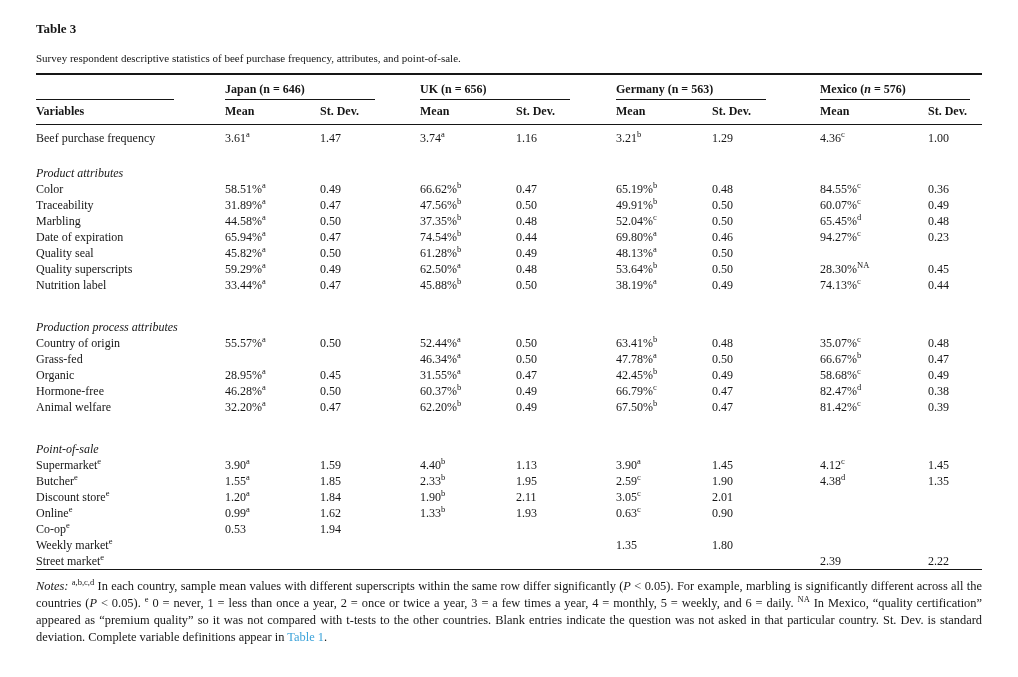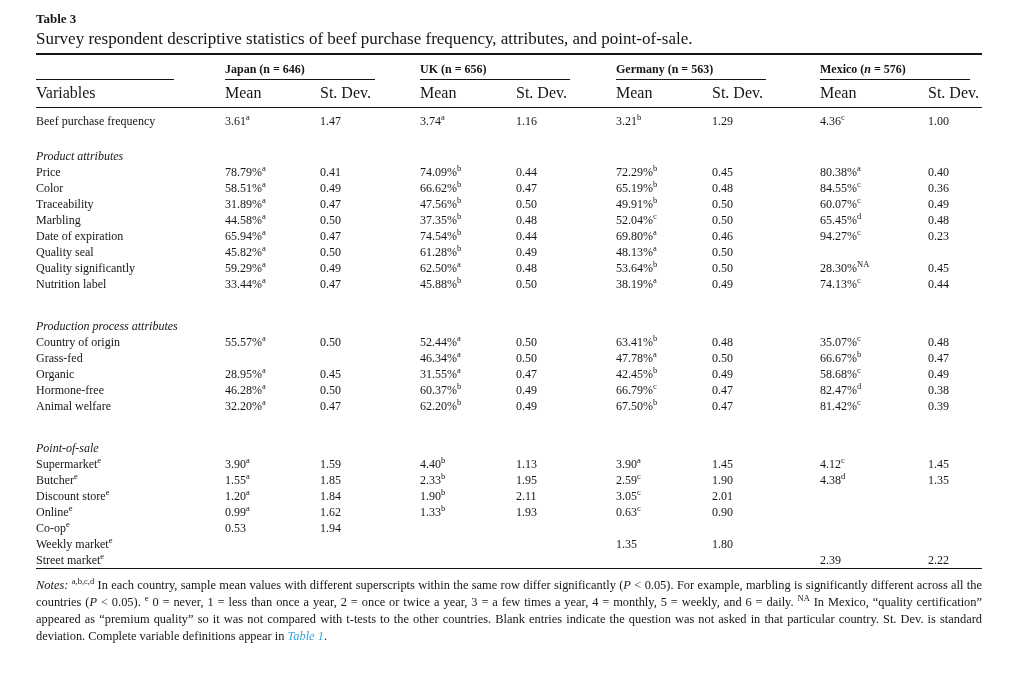--- a/index.html
+++ b/index.html
@@ -1,47 +1,47 @@
 <!DOCTYPE html>
 <html><head>
 <meta charset="utf-8">
 <style>
   html, body { margin:0; padding:0; }
   body {
     width:1018px; height:677px; background:#ffffff; overflow:hidden;
     font-family:"Liberation Serif","DejaVu Serif",serif; color:#161616;
   }
   .page { padding:11px 36px 0 36px; }
-  .cap-label { font-weight:bold; font-size:13px; line-height:16px; }
-  .cap-text { font-size:17px; line-height:17px; margin-top:3px;font-family:Liberation Serif, serif; }
+  .cap-label { font-weight:bold; font-size:13px; line-height:16px;margin-top:10px; }
+  .cap-text { font-size:11px; line-height:17px; margin-top:13px;font-family:Liberation Serif, serif; }
 
   table.stats {
     margin-top:6px; border-collapse:collapse; table-layout:fixed; width:946px;
     border-top:2px solid #161616; border-bottom:1.5px solid #161616;
   }
   col.c0{width:189px} col.c1{width:95px} col.c2{width:100px}
   col.c3{width:96px}  col.c4{width:100px} col.c5{width:96px}
   col.c6{width:108px} col.c7{width:108px} col.c8{width:54px}
 
   th, td { text-align:left; font-weight:normal; padding:0; white-space:nowrap; }
   tr.grow th { vertical-align:bottom; padding-top:5px; height:20px; }
   .grp { font-weight:bold; font-size:12px; line-height:14px; border-bottom:1.2px solid #161616; width:150px; padding-bottom:3px; }
   .stubline { width:138px; border-bottom:1.2px solid #161616; height:0; }
-  tr.crow th { font-weight:normal; font-size:16px; padding:4px 0 5px 0; border-bottom:1.5px solid #161616; }
+  tr.crow th { font-weight:bold; font-size:12px; padding:4px 0 5px 0; border-bottom:1.5px solid #161616; }
 
   tbody td { font-size:12px; line-height:16px; vertical-align:baseline; }
   tr.first td { padding-top:5px;margin-left:25px; }
   tr.sect td { font-style:italic; }
   tr.sp-sm td { height:19px; }
   tr.sp-lg td { height:26px; }
   sup { font-size:8.5px; line-height:0; }
 
   .notes { width:946px; margin-top:8px; font-size:12.4px; line-height:16.9px; text-align:justify; }
   .notes i { }
-  a.tlink { text-decoration:none; cursor:pointer;font-style:italic; }
+  a.tlink { text-decoration:none; cursor:pointer; }
 </style>
 </head>
 <body>
 
 <div class="page">
   <div class="cap-label">Table 3</div>
   <div class="cap-text">Survey respondent descriptive statistics of beef purchase frequency, attributes, and point-of-sale.</div>
 
   <table class="stats">
     <colgroup>
@@ -97,31 +97,20 @@
           <td>4.36<sup>c</sup></td>
           <td>1.00</td>
         </tr>
         <tr class="sp-sm">
           <td colspan="9"></td>
         </tr>
         <tr class="sect">
           <td colspan="9">Product attributes</td>
         </tr>
         <tr>
-          <td class="stub">Price</td>
-          <td>78.79%<sup>a</sup></td>
-          <td>0.41</td>
-          <td>74.09%<sup>b</sup></td>
-          <td>0.44</td>
-          <td>72.29%<sup>b</sup></td>
-          <td>0.45</td>
-          <td>80.38%<sup>a</sup></td>
-          <td>0.40</td>
-        </tr>
-        <tr>
           <td class="stub">Color</td>
           <td>58.51%<sup>a</sup></td>
           <td>0.49</td>
           <td>66.62%<sup>b</sup></td>
           <td>0.47</td>
           <td>65.19%<sup>b</sup></td>
           <td>0.48</td>
           <td>84.55%<sup>c</sup></td>
           <td>0.36</td>
         </tr>
@@ -163,21 +152,21 @@
           <td>45.82%<sup>a</sup></td>
           <td>0.50</td>
           <td>61.28%<sup>b</sup></td>
           <td>0.49</td>
           <td>48.13%<sup>a</sup></td>
           <td>0.50</td>
           <td></td>
           <td></td>
         </tr>
         <tr>
-          <td class="stub">Quality significantly</td>
+          <td class="stub">Quality superscripts</td>
           <td>59.29%<sup>a</sup></td>
           <td>0.49</td>
           <td>62.50%<sup>a</sup></td>
           <td>0.48</td>
           <td>53.64%<sup>b</sup></td>
           <td>0.50</td>
           <td>28.30%<sup>NA</sup></td>
           <td>0.45</td>
         </tr>
         <tr>

